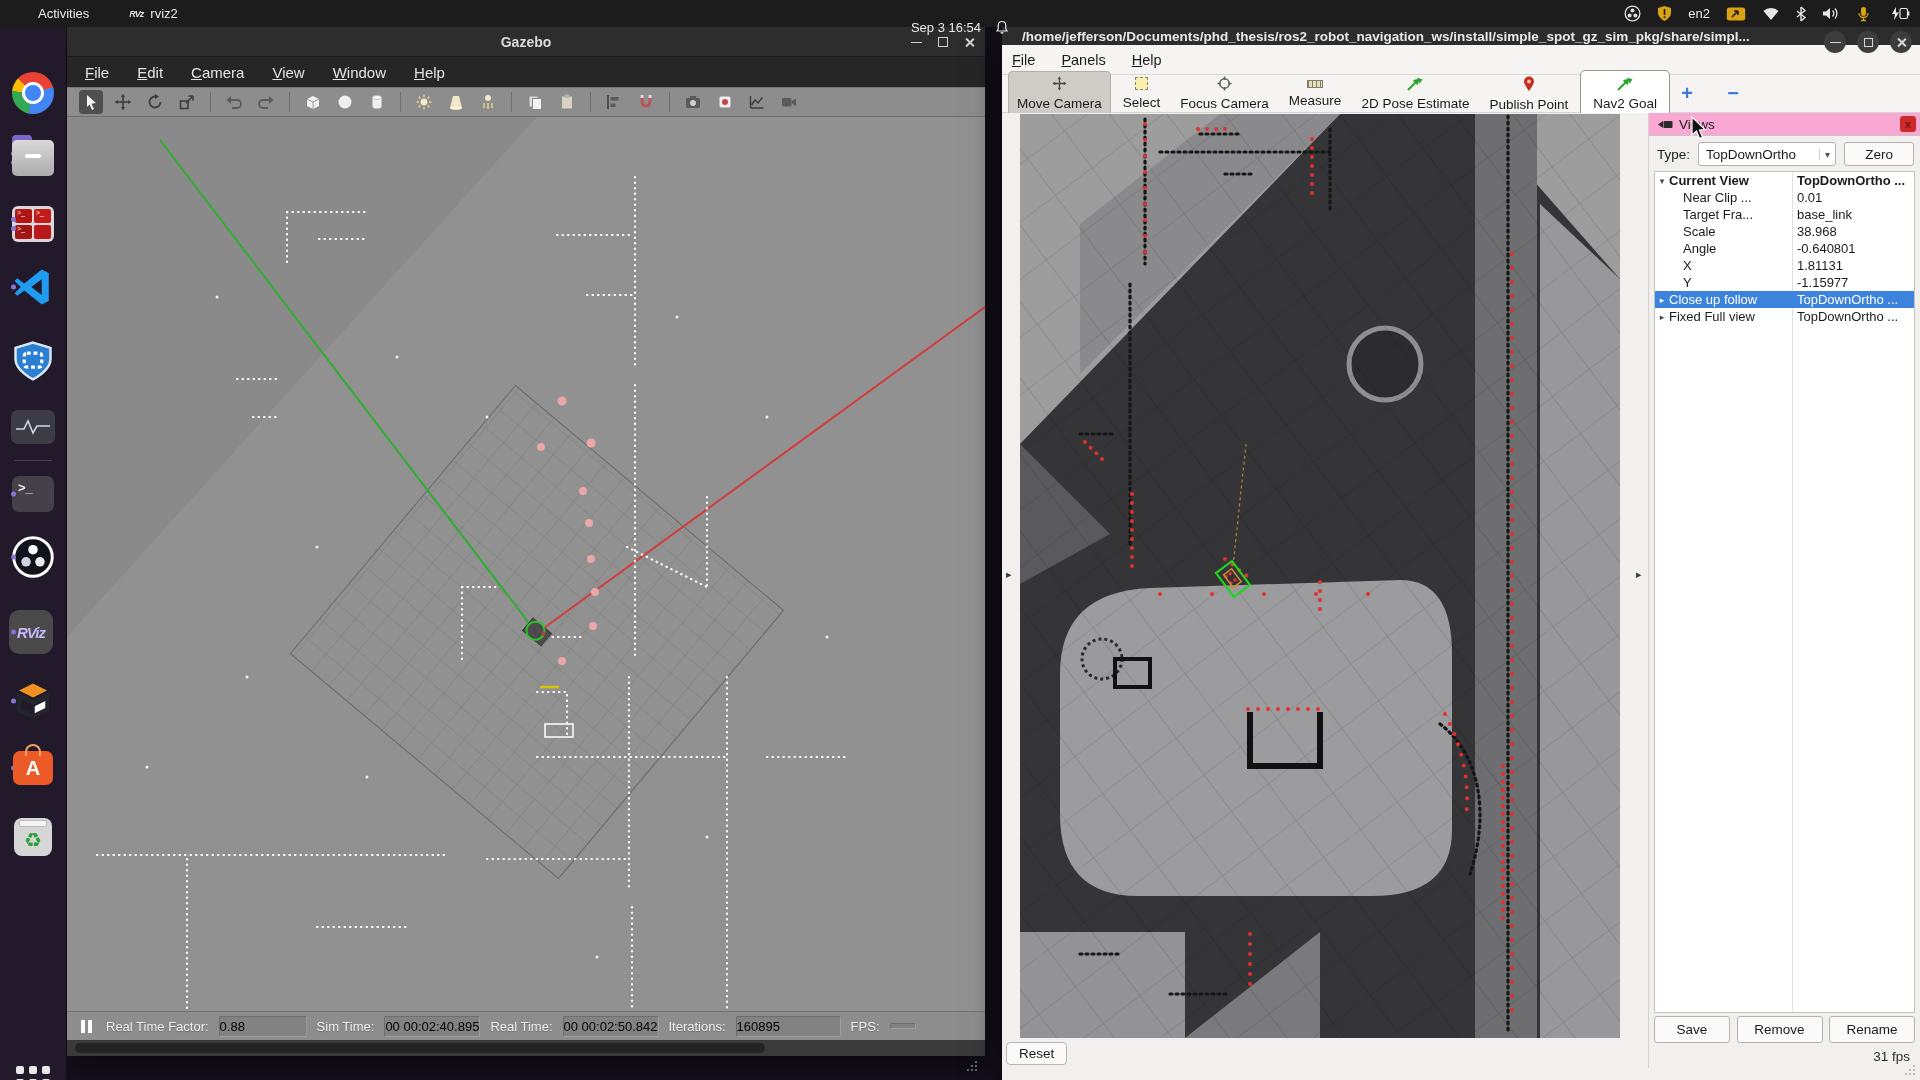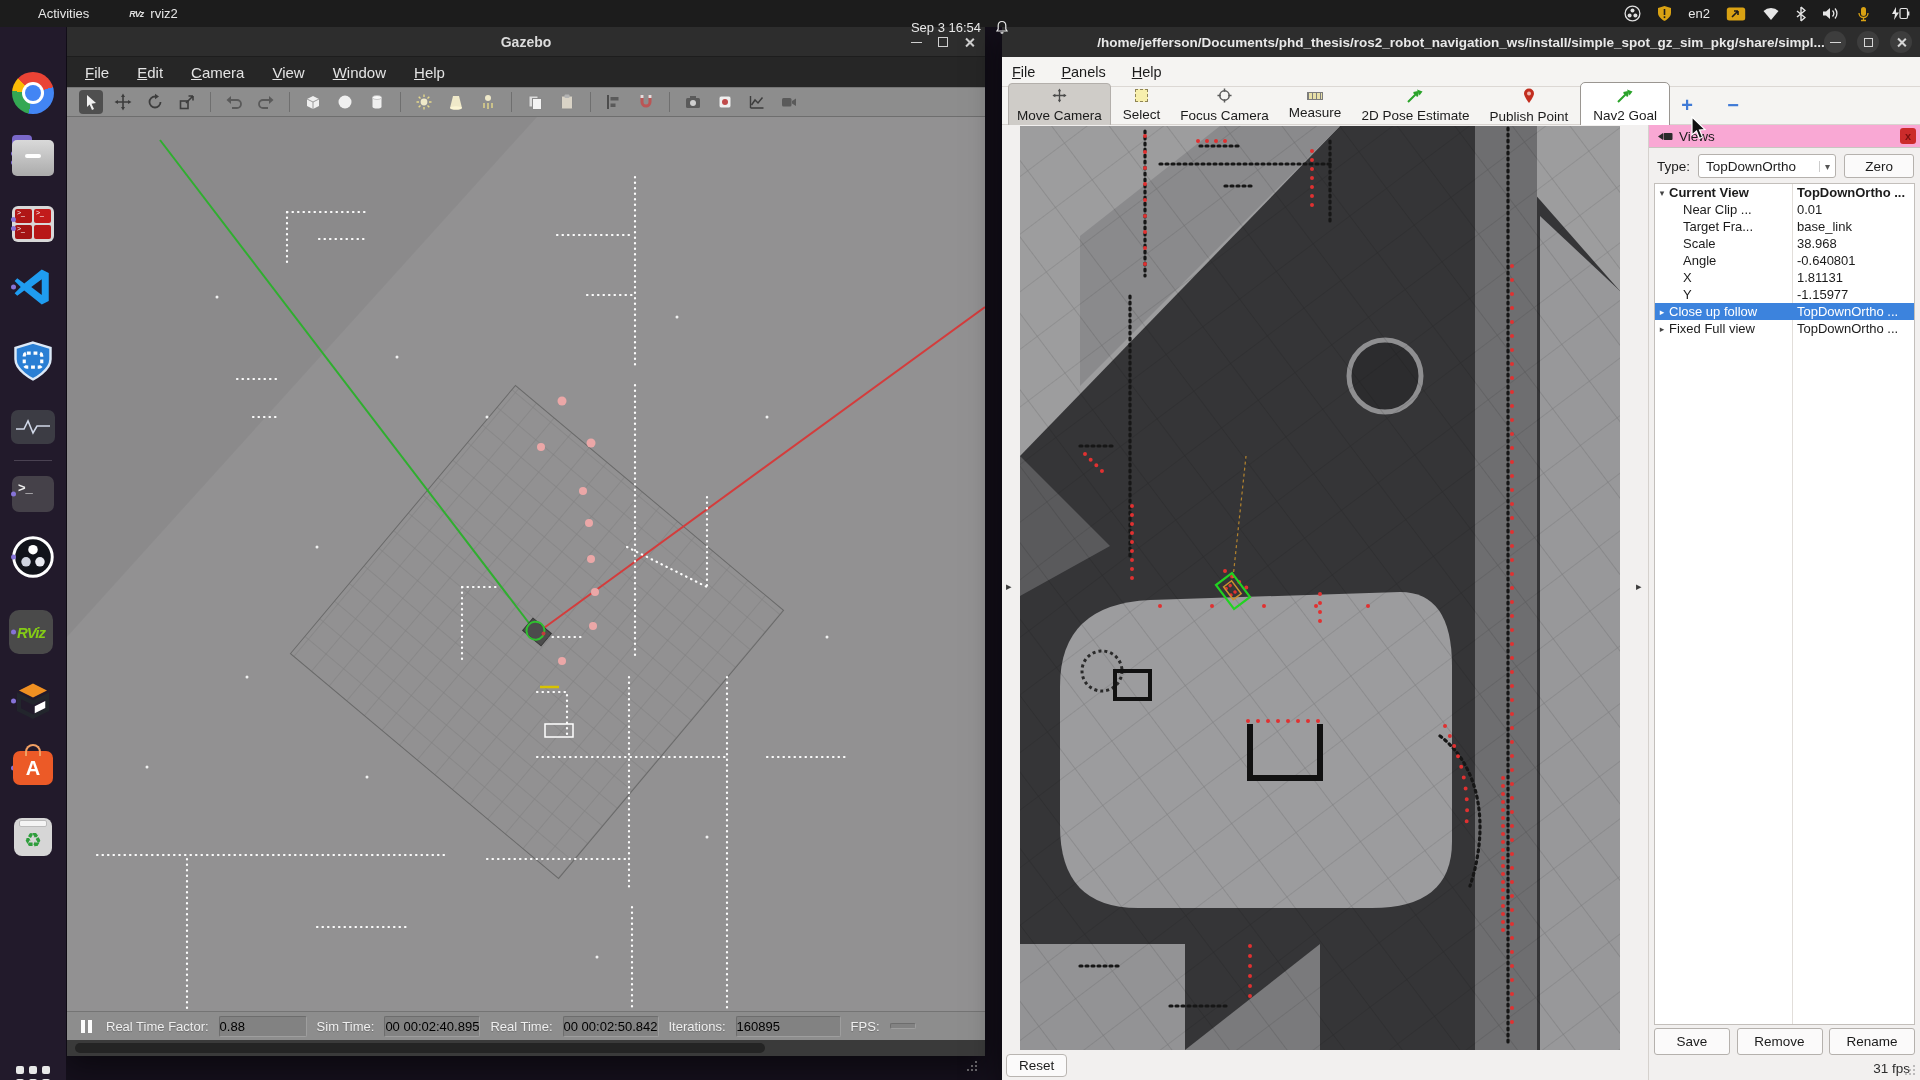--- a/index.html
+++ b/index.html
@@ -18,21 +18,21 @@
   .tb-right svg, .tb-center svg { display:block; }
 
   
   .dock { position:absolute; left:0; top:27px; width:66px; height:1053px; background:#221a2b; z-index:40; }
   .dock-item { position:absolute; left:9px; width:48px; height:48px; border-radius:10px;
     display:flex; align-items:center; justify-content:center; }
   .dock-dots { position:absolute; left:2px; top:50%; transform:translateY(-50%); display:flex; flex-direction:column; gap:4px; }
   .dock-dot { width:5px; height:5px; border-radius:50%; background:#8673d8; }
   .dock-divider { position:absolute; left:14px; width:38px; height:1px; background:#4a4252; }
   .ic-rounded { width:44px; height:44px; border-radius:10px; display:flex; align-items:center; justify-content:center; }
-  .rviz-dock { background:#4a4a4a; color:#84cc16; font-weight:bold; font-style:italic; font-size:15px; letter-spacing:-1px; }
+  .rviz-dock { background:#4a4a4a; color:#c4b5fd; font-weight:bold; font-style:italic; font-size:15px; letter-spacing:-1px; }
   .appgrid { display:grid; grid-template-columns:repeat(3,8px); grid-template-rows:repeat(3,8px); gap:5px; }
   .appgrid span { width:8px; height:8px; border-radius:2px; background:#e8e8e8; }
 
   
   .win { position:absolute; box-shadow:0 8px 30px rgba(0,0,0,.55); }
 
   
   .gazebo { left:67px; top:27px; width:918px; height:1029px; background:#262626; }
   .gz-titlebar { position:relative; height:30px; background:#2d2d2d; display:flex; align-items:center; justify-content:center;
     color:#dcdcdc; font-size:14px; font-weight:bold; border-bottom:1px solid #1d1d1d; }
@@ -56,22 +56,22 @@
   .gz-statusbar .lbl { color:#efefef; text-shadow:0 1px 1px rgba(0,0,0,.25); white-space:nowrap;text-align:right; }
   .gz-val { background:#828282; border:1px solid #6d6d6d; border-bottom-color:#9e9e9e; border-right-color:#9e9e9e;
     color:#000000; padding:2px 0; border-radius:2px; white-space:nowrap; }
   .gz-pause { display:flex; gap:3px; margin-right:4px; }
   .gz-pause i { width:4px; height:13px; background:#fdfdfd; display:block; }
   .gz-scrollstrip { height:16px; background:#3a3a3a; position:relative; }
   .gz-thumb { position:absolute; left:8px; top:3px; width:690px; height:10px; border-radius:5px; background:#242424; }
 
   
   .rviz { left:1002px; top:27px; width:918px; height:1053px; background:#f2f0ef; color:#1b1b1b; }
-  .rv-titlebar { position:relative; height:30px; background:#2d2d2d; display:flex; align-items:center; justify-content:center;
-    color:#e8e8e8; font-size:13.5px; font-weight:bold; }
+  .rv-titlebar { position:relative; height:18px; background:#2d2d2d; display:flex; align-items:center; 
+    color:#e8e8e8; font-size:13.5px; font-weight:bold;padding-left:20px; }
   .rv-circle { width:22px; height:22px; border-radius:50%; background:#3d3d3d; display:flex; align-items:center; justify-content:center; }
   .rv-controls { position:absolute; right:8px; top:4px; display:flex; gap:11px; }
   .rv-circle .wc-min,.rv-circle .wc-max{ background:#d6d6d6; border-color:#d6d6d6; }
   .rv-circle .wc-max{ background:transparent; width:9px; height:9px; }
   .rv-circle .wc-x:before,.rv-circle .wc-x:after { background:#d6d6d6; }
   .rv-menubar { height:30px; background:#f5f4f2; display:flex; align-items:center; gap:26px; padding-left:10px;
     font-size:14.5px; border-bottom:1px solid #dcd8d4; }
   .rv-toolbar { height:38px; background:#f5f4f2; display:flex; align-items:center; padding-left:6px; gap:4px;
     border-bottom:1px solid #d8d4d0; font-size:13.5px; }
   .rv-tbtn { display:flex; align-items:center; gap:5px; padding:4px 8px; border-radius:4px; white-space:nowrap;flex-direction:column; }

